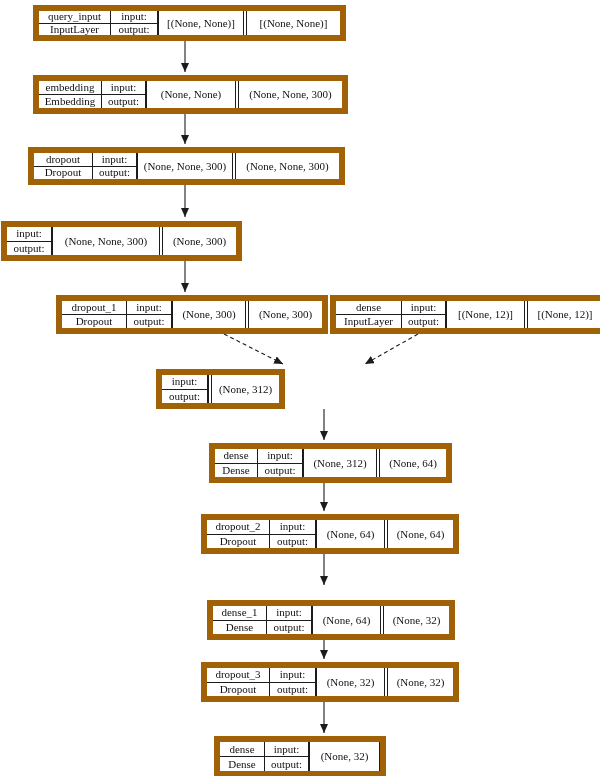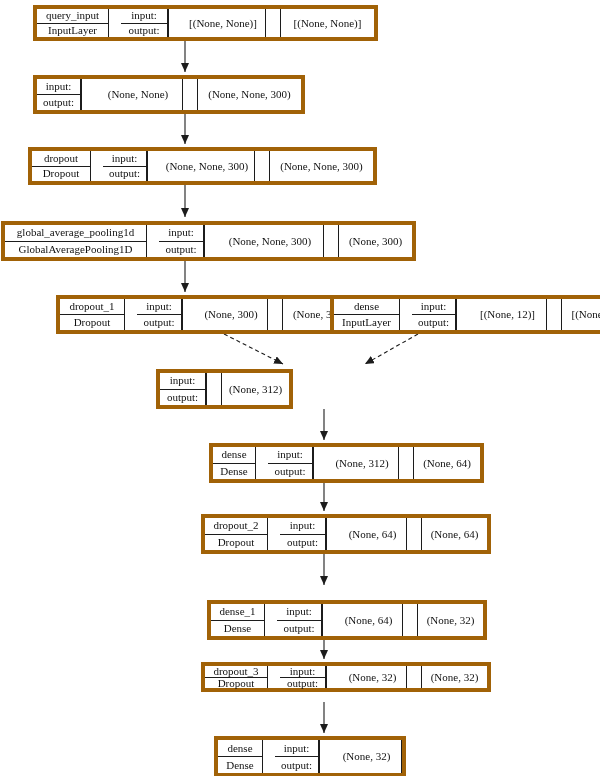--- a/index.html
+++ b/index.html
@@ -4,22 +4,22 @@
 <style>
   html, body { margin:0; padding:0; }
   body { width:600px; height:776px; background:#ffffff; overflow:hidden; }
   #canvas {
     position:relative; width:600px; height:776px; background:#ffffff;
     font-family:"Liberation Serif", serif; color:#111;
   }
   .edges { position:absolute; left:0; top:0; pointer-events:none; }
   .node {
     position:absolute; display:flex; background:#ffffff;
-    border:4px solid #a16207; box-sizing:border-box;
-    font-size:11px; line-height:1;gap:12px;
+    border:6px solid #a16207; box-sizing:border-box;
+    font-size:11px; line-height:1;
   }
   .ncol { display:flex; flex-direction:column; box-sizing:border-box; }
   .ncell {
     display:flex; align-items:center; justify-content:center;
     padding:0 4px; white-space:nowrap; box-sizing:border-box; flex:1;
   }
   .ncol.two { border-right:1px solid #1c1c1c; }
   .ncol.io  { border-right:2px solid #1c1c1c; }
   .ncol.two .ncell.top { border-bottom:1px solid #1c1c1c; }
   .ncol.shape-in  { border-right:1px solid #1c1c1c; }
@@ -60,20 +60,24 @@
     </div>
     <div class="ncol shape-in" style="width:85px">
       <div class="ncell">[(None, None)]</div>
     </div>
     <div class="ncol shape-out" style="width:94px">
       <div class="ncell">[(None, None)]</div>
     </div>
   </div>
 
   <div class="node" style="left:33px;top:75px;height:39px">
+    <div class="ncol two" style="width:63px">
+      <div class="ncell top">embedding</div>
+      <div class="ncell">Embedding</div>
+    </div>
     <div class="ncol two io" style="width:45px">
       <div class="ncell top">input:</div>
       <div class="ncell">output:</div>
     </div>
     <div class="ncol shape-in" style="width:89px">
       <div class="ncell">(None, None)</div>
     </div>
     <div class="ncol shape-out" style="width:104px">
       <div class="ncell">(None, None, 300)</div>
     </div>
@@ -90,24 +94,20 @@
     </div>
     <div class="ncol shape-in" style="width:95px">
       <div class="ncell">(None, None, 300)</div>
     </div>
     <div class="ncol shape-out" style="width:104px">
       <div class="ncell">(None, None, 300)</div>
     </div>
   </div>
 
   <div class="node" style="left:1px;top:221px;height:40px">
-    <div class="ncol two" style="width:142px">
-      <div class="ncell top">global_average_pooling1d</div>
-      <div class="ncell">GlobalAveragePooling1D</div>
-    </div>
     <div class="ncol two io" style="width:46px">
       <div class="ncell top">input:</div>
       <div class="ncell">output:</div>
     </div>
     <div class="ncol shape-in" style="width:107px">
       <div class="ncell">(None, None, 300)</div>
     </div>
     <div class="ncol shape-out" style="width:74px">
       <div class="ncell">(None, 300)</div>
     </div>
@@ -201,21 +201,21 @@
       <div class="ncell">output:</div>
     </div>
     <div class="ncol shape-in" style="width:68px">
       <div class="ncell">(None, 64)</div>
     </div>
     <div class="ncol shape-out" style="width:66px">
       <div class="ncell">(None, 32)</div>
     </div>
   </div>
 
-  <div class="node" style="left:201px;top:662px;height:30px">
+  <div class="node" style="left:201px;top:662px;height:40px">
     <div class="ncol two" style="width:63px">
       <div class="ncell top">dropout_3</div>
       <div class="ncell">Dropout</div>
     </div>
     <div class="ncol two io" style="width:47px">
       <div class="ncell top">input:</div>
       <div class="ncell">output:</div>
     </div>
     <div class="ncol shape-in" style="width:68px">
       <div class="ncell">(None, 32)</div>

